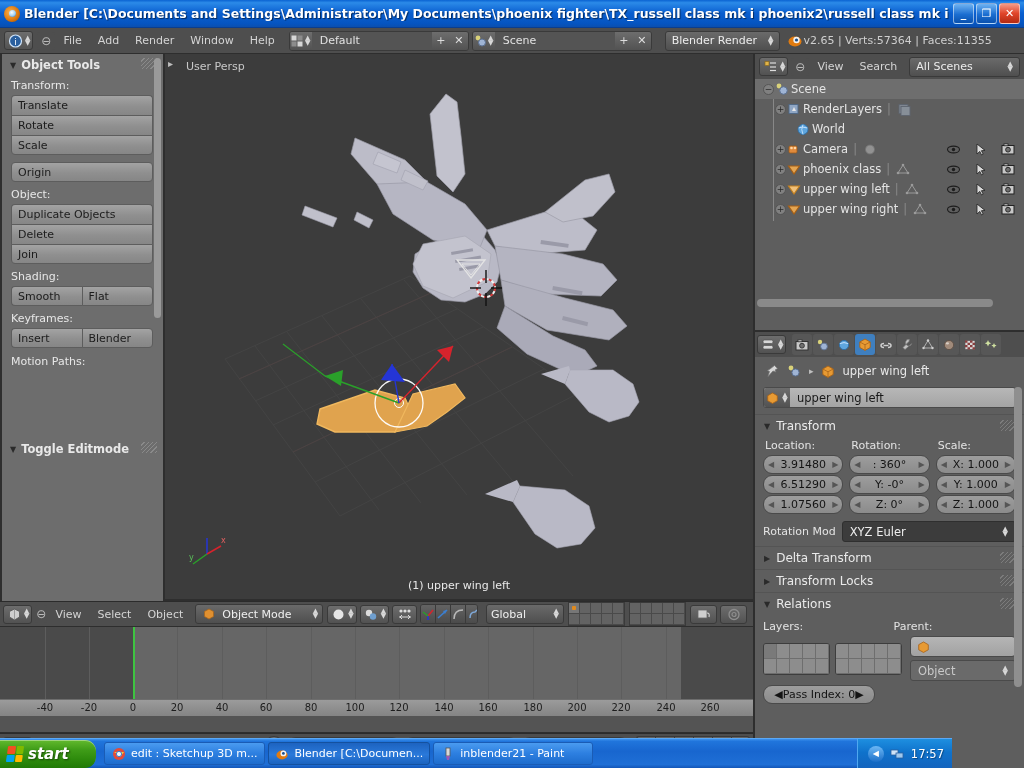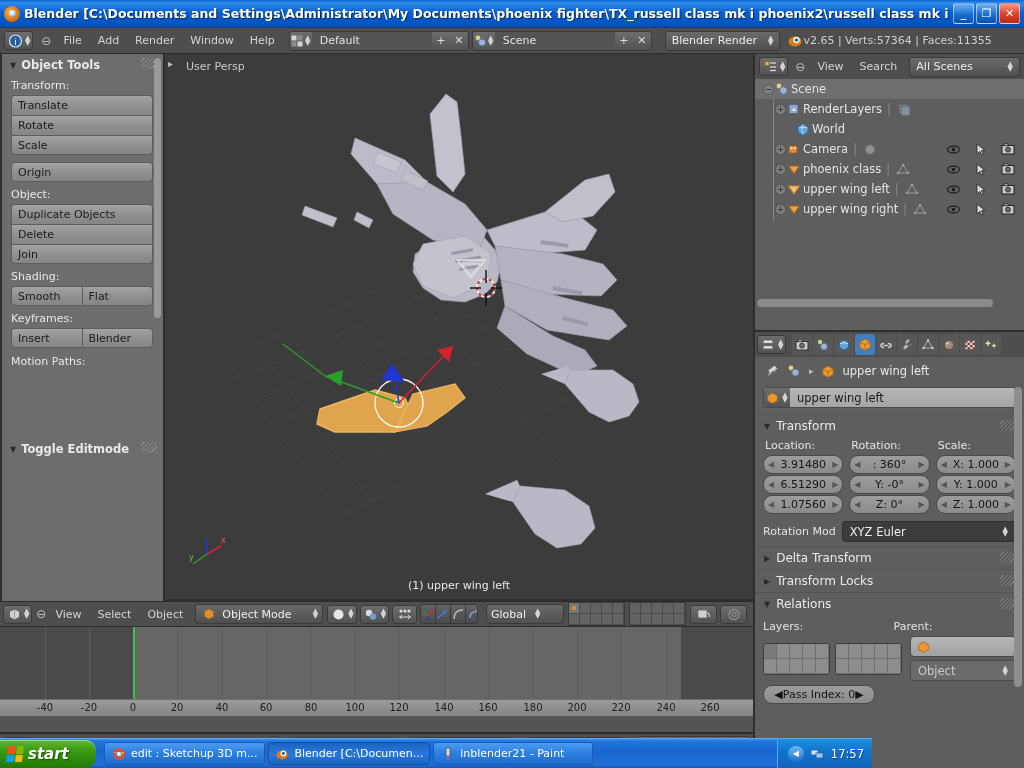--- a/index.html
+++ b/index.html
@@ -223,21 +223,21 @@
   }
   .passidx{
     margin:4px 8px;height:19px;border-radius:9px;border:1px solid #4a4a4a;
     background:linear-gradient(180deg,#9d9d9d,#8b8b8b);display:flex;align-items:center;justify-content:center;
     position:relative;font-size:11px;color:#141414;
   }
   #pr-scroll{position:absolute;right:2px;top:30px;width:8px;height:300px;border-radius:4px;background:#8f8f8f;}
 
   
   #taskbar{
-    position:absolute;left:0;top:738px;width:872px;height:30px;
+    position:absolute;left:0;top:738px;width:952px;height:30px;
     background:linear-gradient(180deg,#3d92ee 0%,#2075dc 8%,#1866cf 42%,#1f6fd6 88%,#1356b8 100%);
     display:flex;align-items:center;border-top:1px solid #5ba8f5;
   }
   #startbtn{
     width:96px;height:28px;margin-right:8px;
     background:linear-gradient(180deg,#63ba2e 0%,#3f9c18 35%,#2d8a0c 70%,#207a06 100%);
     border-radius:0 11px 11px 0;display:flex;align-items:center;gap:5px;padding-left:7px;
     box-shadow:inset 0 1px 0 rgba(255,255,255,.4);
   }
   #startbtn .flag{width:16px;height:16px;display:grid;grid-template-columns:1fr 1fr;grid-template-rows:1fr 1fr;gap:1px;transform:skewX(-8deg);}
@@ -581,21 +581,21 @@
             <path d="M3 12 Q3 3 12 3" fill="none" stroke="#b9b9b9" stroke-width="1.5"></path>
           </svg>
       </div>
       <div>
         <svg width="14" height="14" viewBox="0 0 14 14">
             <path d="M4 11 Q4 5 9 5 L11 3" fill="none" stroke="#7fa8d8" stroke-width="1.5"></path>
           </svg>
       </div>
     </div>
 
-    <div class="mode-sel" style="min-width:78px;gap:8px;">
+    <div class="mode-sel" style="min-width:78px;justify-content:space-between;gap:8px;">
       <span style="font-size:11px;color:#efefef;">Global</span>
       <span class="spin">▲<br>▼</span>
     </div>
 
     <div class="layergrid">
       <div class="on"></div>
         <div></div>
         <div></div>
         <div></div>
         <div></div>

